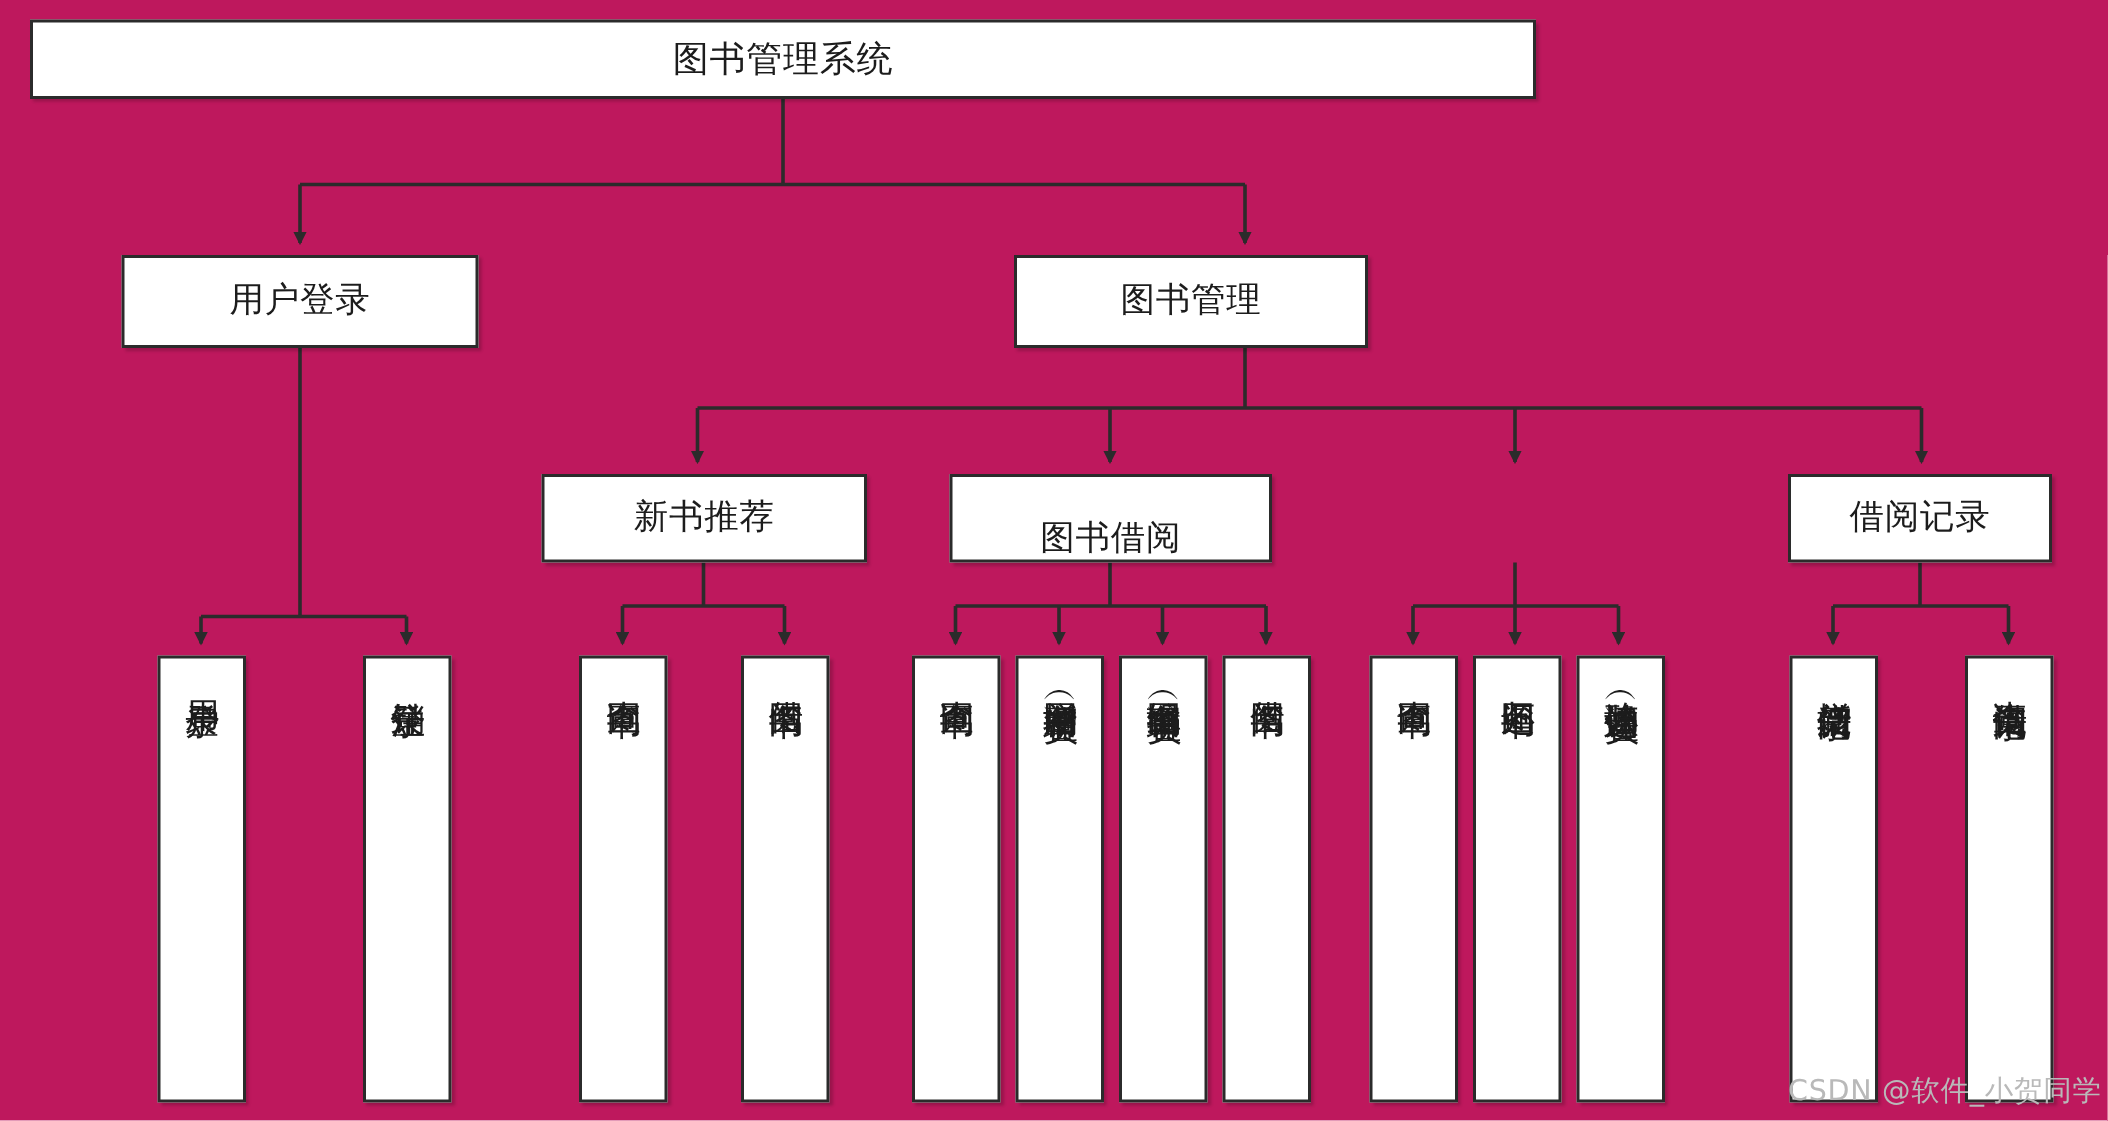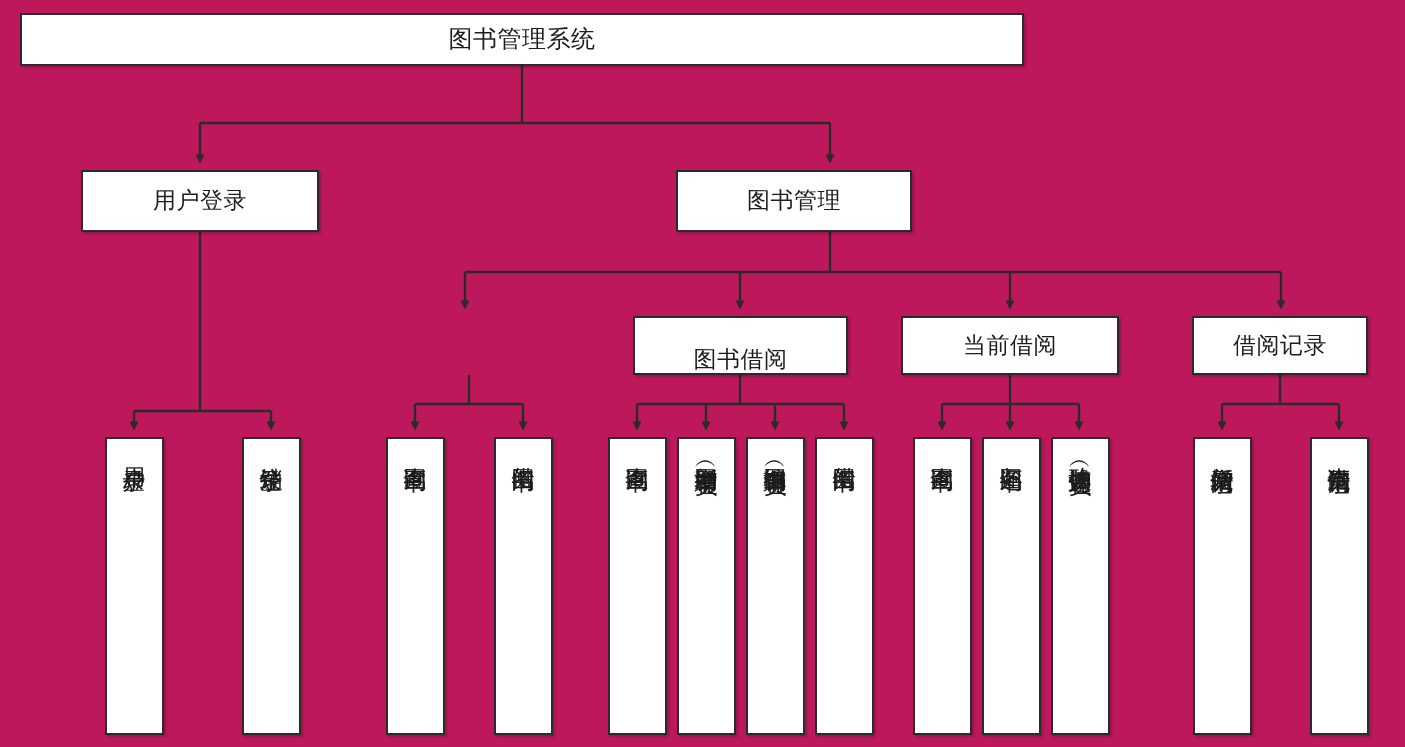--- a/index.html
+++ b/index.html
@@ -127,25 +127,25 @@
     <span class="lbl">图书管理系统</span>
   </div>
 
   <div class="node" style="left:81px; top:170px; width:238px; height:62px;">
     <span class="lbl">用户登录</span>
   </div>
   <div class="node" style="left:676px; top:170px; width:236px; height:62px;">
     <span class="lbl">图书管理</span>
   </div>
 
+  <div class="node" style="left:361px; top:316px; width:217px; height:59px;">
+    <span class="lbl">新书推荐</span>
+  </div>
   <div class="node" style="left:633px; top:316px; width:215px; height:59px;align-items:flex-end;">
     <span class="lbl">图书借阅</span>
-  </div>
-  <div class="node" style="left:901px; top:316px; width:218px; height:59px;">
-    <span class="lbl">当前借阅</span>
   </div>
   <div class="node" style="left:1172px; top:316px; width:176px; height:59px;margin-left:20px;">
     <span class="lbl">借阅记录</span>
   </div>
 
   <div class="node vert" style="left:105px; top:437px; width:59px; height:298px;">
     <span class="lbl">用户登录</span>
   </div>
   <div class="node vert" style="left:242px; top:437px; width:59px; height:298px;">
     <span class="lbl">注销登录</span>
@@ -181,14 +181,15 @@
     <span class="lbl">确认归还（管理员）</span>
   </div>
 
   <div class="node vert" style="left:1193px; top:437px; width:59px; height:298px;">
     <span class="lbl">新增借阅记录</span>
   </div>
   <div class="node vert" style="left:1310px; top:437px; width:59px; height:298px;">
     <span class="lbl">查询借阅记录</span>
   </div>
 
+  <div class="watermark" style="left:1192px; top:714px;">CSDN @软件_小贺同学</div>
 
 </div>
 
 </body></html>

